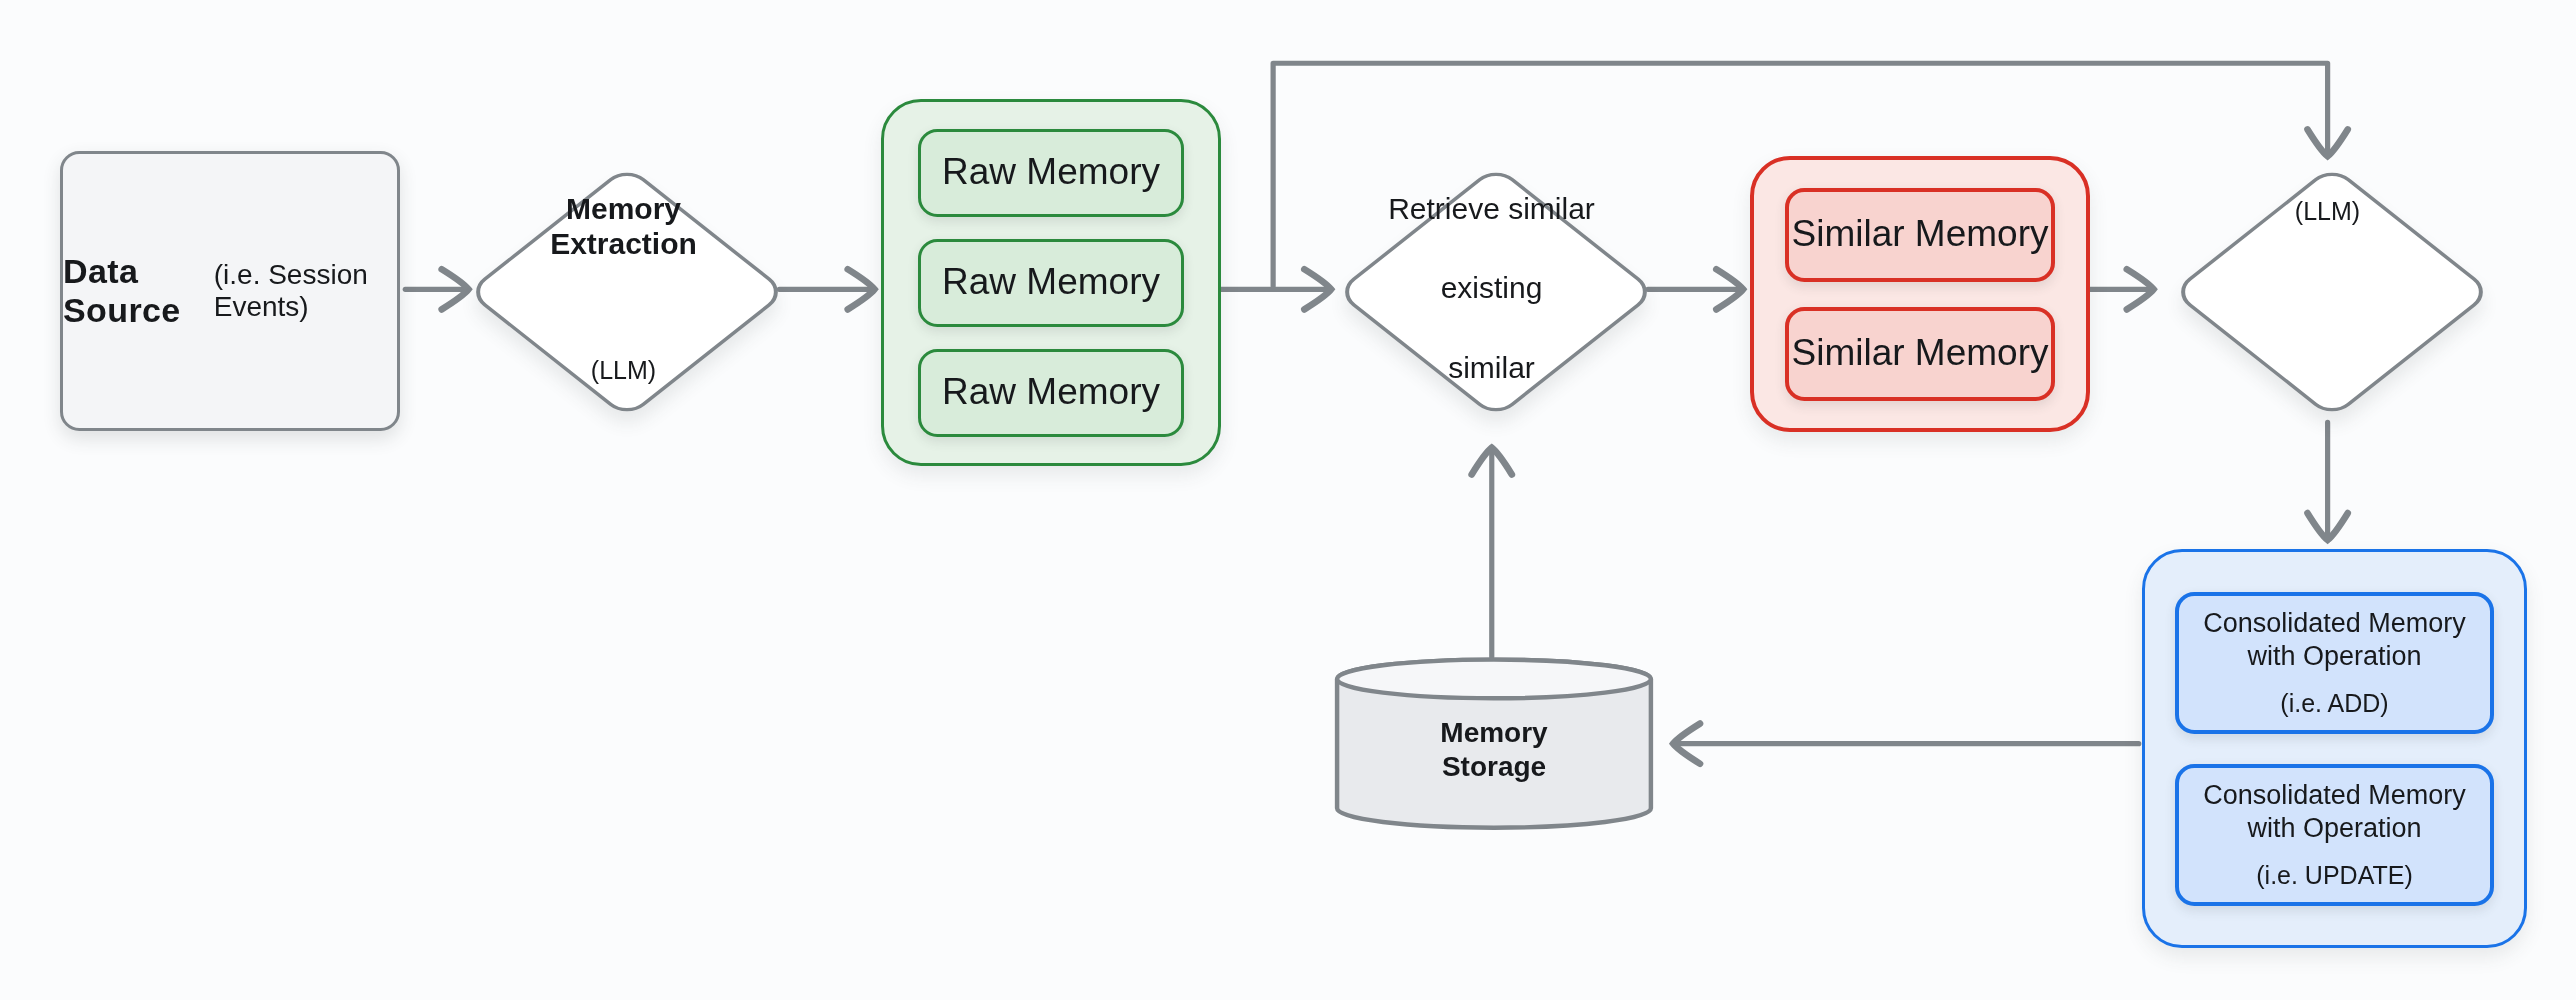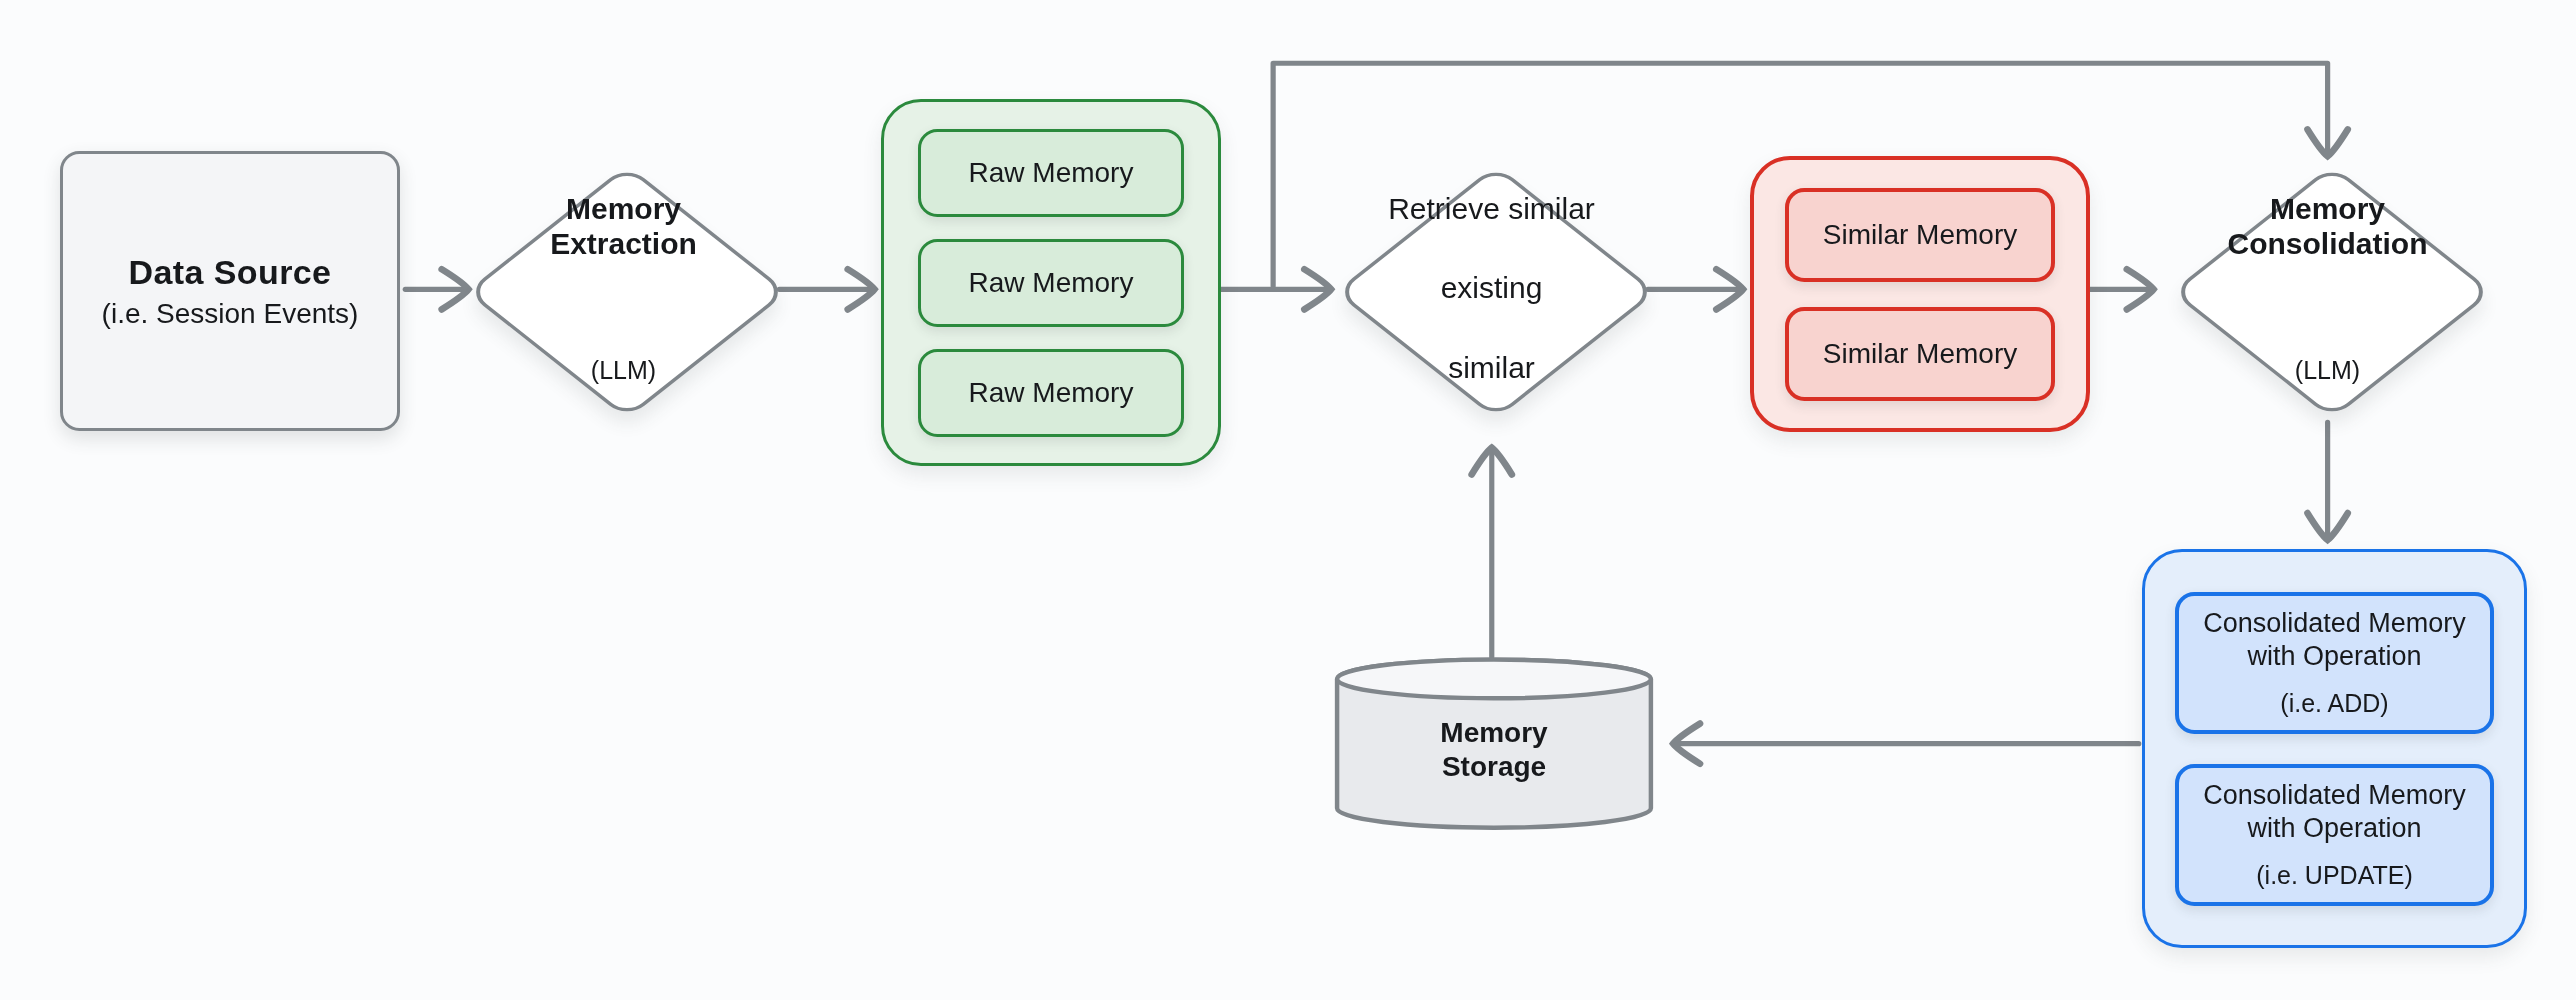--- a/index.html
+++ b/index.html
@@ -27,21 +27,21 @@
     font-family:"Liberation Sans", sans-serif;
   }
   #connector-svg{position:absolute;left:0;top:0;z-index:1;}
   .node-layer{position:absolute;left:0;top:0;width:100%;height:100%;z-index:2;pointer-events:none;}
 
   
   .data-source{
     position:absolute;left:60px;top:151px;width:334px;height:274px;
     background:var(--gray_fill);border:3.7px solid var(--node_border);border-radius:19.3px;
     box-shadow:0 7.4px 18px rgba(60,64,67,.14);
-    display:flex;flex-direction:column;align-items:center;justify-content:center;gap:6px;
+    display:flex;flex-direction:row;align-items:center;justify-content:center;gap:6px;
   }
   .ds-title{font-size:34px;font-weight:700;letter-spacing:0.4px;}
   .ds-sub{font-size:28px;font-weight:400;}
 
   
   .diamond{
     position:absolute;width:220px;height:220px;background:#ffffff;
     border:4.5px solid var(--node_border);border-radius:25px;
     transform:scaleY(.79) rotate(45deg);
     box-shadow:10.4px 10.4px 19.3px rgba(60,64,67,.10);
@@ -66,21 +66,21 @@
   .group.red{left:1750px;top:156px;width:332px;height:268px;
     background:var(--red_container_bg);border:4.5px solid var(--red_border);gap:25px;}
   .group.blue{left:2142px;top:549px;width:379px;height:393px;
     background:var(--blue_container_bg);border:3.7px solid var(--blue_border);gap:30px;}
 
   .memory-box{
     display:flex;flex-direction:column;align-items:center;justify-content:center;
     text-align:center;border-radius:19.3px;line-height:1.2;
     box-shadow:0 4.5px 10.4px rgba(60,64,67,.12);
   }
-  .memory-box .mb-label{font-size:28px;font-weight:500;}
+  .memory-box .mb-label{font-size:37px;font-weight:500;}
   .green .memory-box{width:260px;height:82px;background:var(--green_box_bg);border:3.7px solid var(--green_border);}
   .red .memory-box{width:262px;height:86px;background:var(--red_box_bg);border:4.5px solid var(--red_border);}
   .blue .memory-box{width:311px;height:134px;background:var(--blue_box_bg);border:4.5px solid var(--blue_border);}
   .blue .memory-box .mb-label{font-size:27px;width:283px;}
   .blue .memory-box .mb-op{font-size:25px;font-weight:400;margin-top:16px;}
 
   
   .storage-label{
     position:absolute;left:1375px;top:698px;width:238px;height:104px;
     display:flex;flex-direction:column;align-items:center;justify-content:center;
@@ -175,21 +175,20 @@
       <div class="memory-box">
         <div class="mb-label">Similar Memory</div>
       </div>
       <div class="memory-box">
         <div class="mb-label">Similar Memory</div>
       </div>
     </div>
 
     <div class="diamond" style="left:2218px;top:178px;"></div>
     <div class="diamond-label" style="left:2216px;top:192px;">
-      <div class="dl-title">Memory Consolidation</div>
       <div class="dl-sub">(LLM)</div>
     </div>
 
     <div class="group blue">
       <div class="memory-box">
         <div class="mb-label">Consolidated Memory with Operation</div>
         <div class="mb-op">(i.e. ADD)</div>
       </div>
       <div class="memory-box">
         <div class="mb-label">Consolidated Memory with Operation</div>

